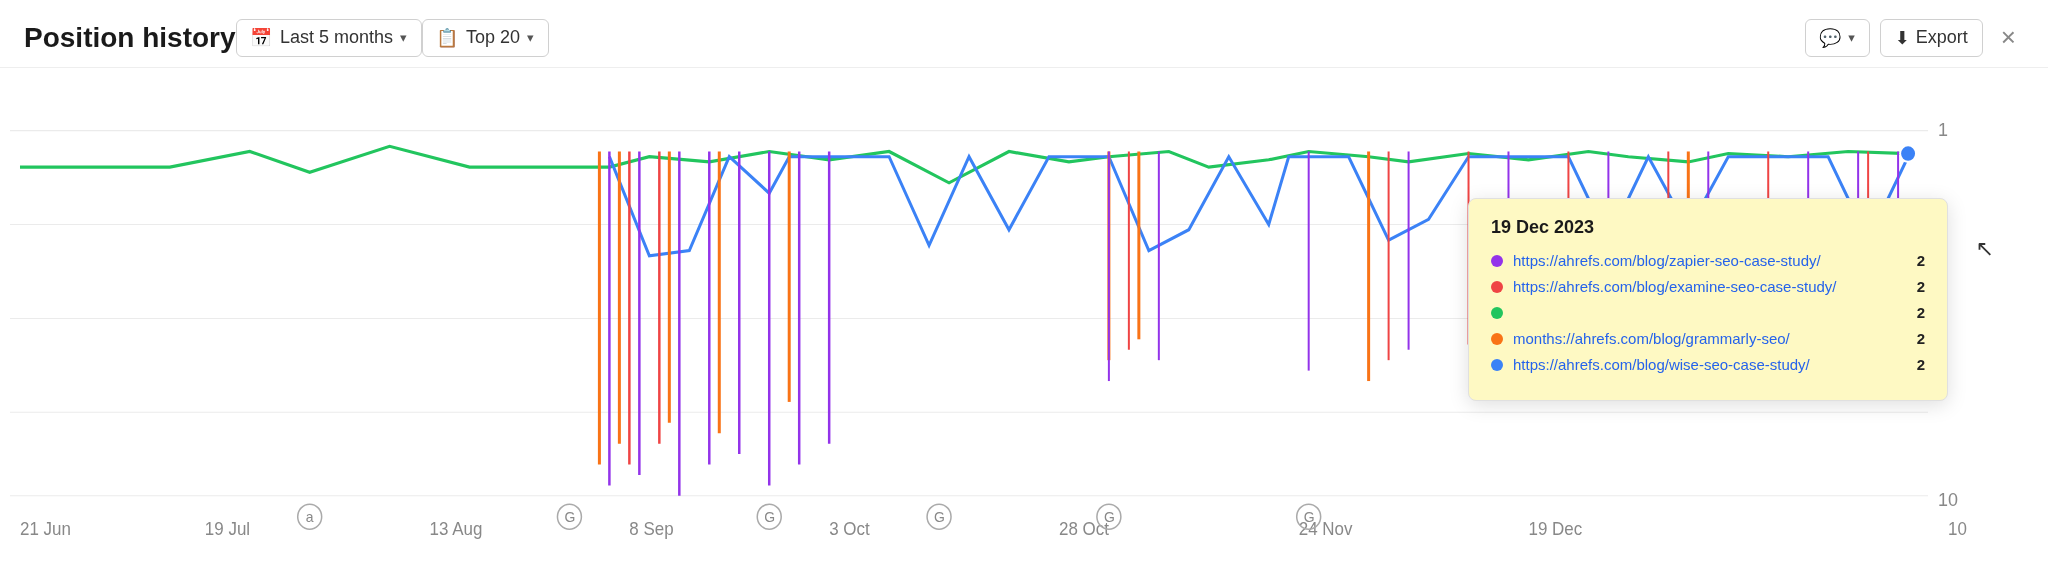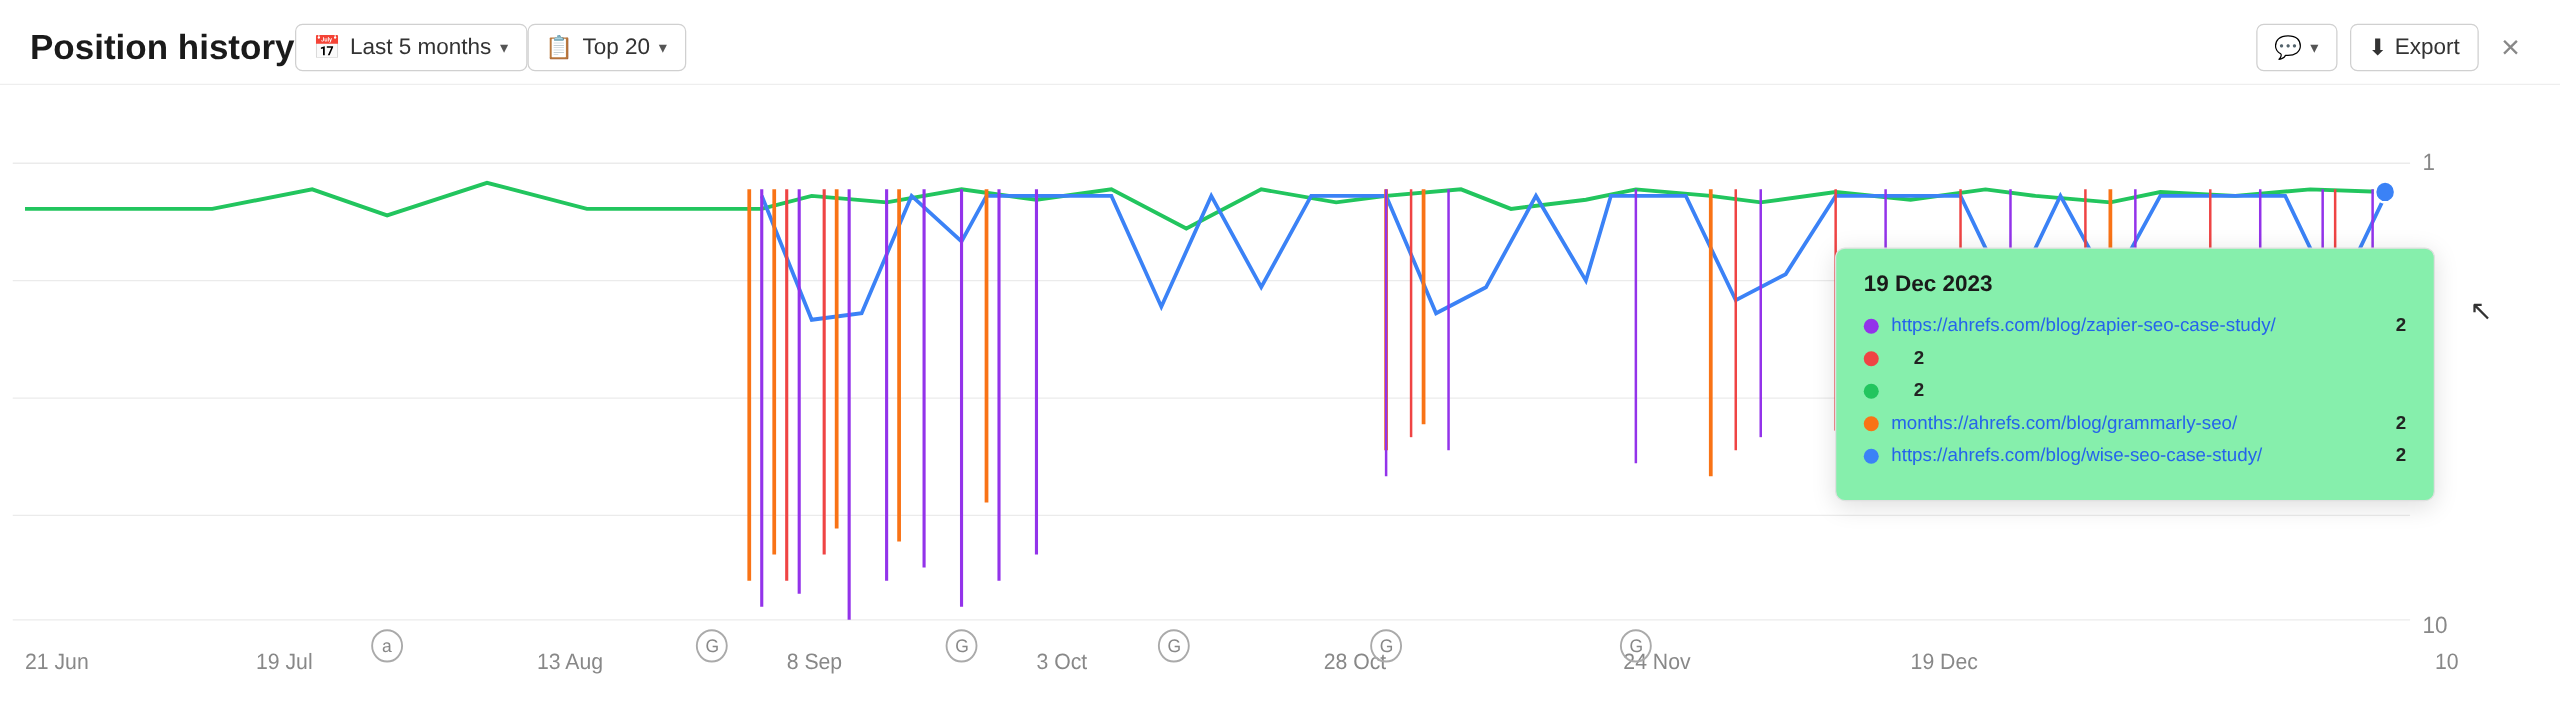--- a/index.html
+++ b/index.html
@@ -82,21 +82,21 @@
       padding: 0 60px 0 10px;
     }
 
     .chart-svg {
       width: 100%;
       height: 100%;
     }
 
     .tooltip {
       position: absolute;
-      background: #86efac;
+      background: #fef9c3;
       border: 1.5px solid #e0e0e0;
       border-radius: 8px;
       padding: 18px 22px;
       box-shadow: 0 4px 20px rgba(0,0,0,0.13);
       min-width: 480px;
       font-size: 16px;
       right: 100px;
       top: 130px;
       z-index: 10;
       margin-left: 32px;
@@ -107,20 +107,21 @@
       font-size: 18px;
       margin-bottom: 14px;
       color: #1a1a1a;
     }
 
     .tooltip-row {
       display: flex;
       align-items: center;
       gap: 10px;
       margin-bottom: 9px;
+      justify-content: space-between;
     }
 
     .tooltip-dot {
       width: 12px;
       height: 12px;
       border-radius: 50%;
       flex-shrink: 0;
     }
 
     .tooltip-url {
@@ -286,20 +287,21 @@
   <div class="tooltip">
     <div class="tooltip-date">19 Dec 2023</div>
     <div id="tooltip-rows">
         <div class="tooltip-row">
       <span class="tooltip-dot" style="background:#9333ea"></span>
       <span class="tooltip-url">https://ahrefs.com/blog/zapier-seo-case-study/</span>
       <span class="tooltip-val">2</span>
     </div>
         <div class="tooltip-row">
       <span class="tooltip-dot" style="background:#ef4444"></span>
+      <span class="tooltip-url">https://ahrefs.com/blog/examine-seo-case-study/</span>
       <span class="tooltip-val">2</span>
     </div>
         <div class="tooltip-row">
       <span class="tooltip-dot" style="background:#22c55e"></span>
       <span class="tooltip-val">2</span>
     </div>
         <div class="tooltip-row">
       <span class="tooltip-dot" style="background:#f97316"></span>
       <span class="tooltip-url">months://ahrefs.com/blog/grammarly-seo/</span>
       <span class="tooltip-val">2</span>

